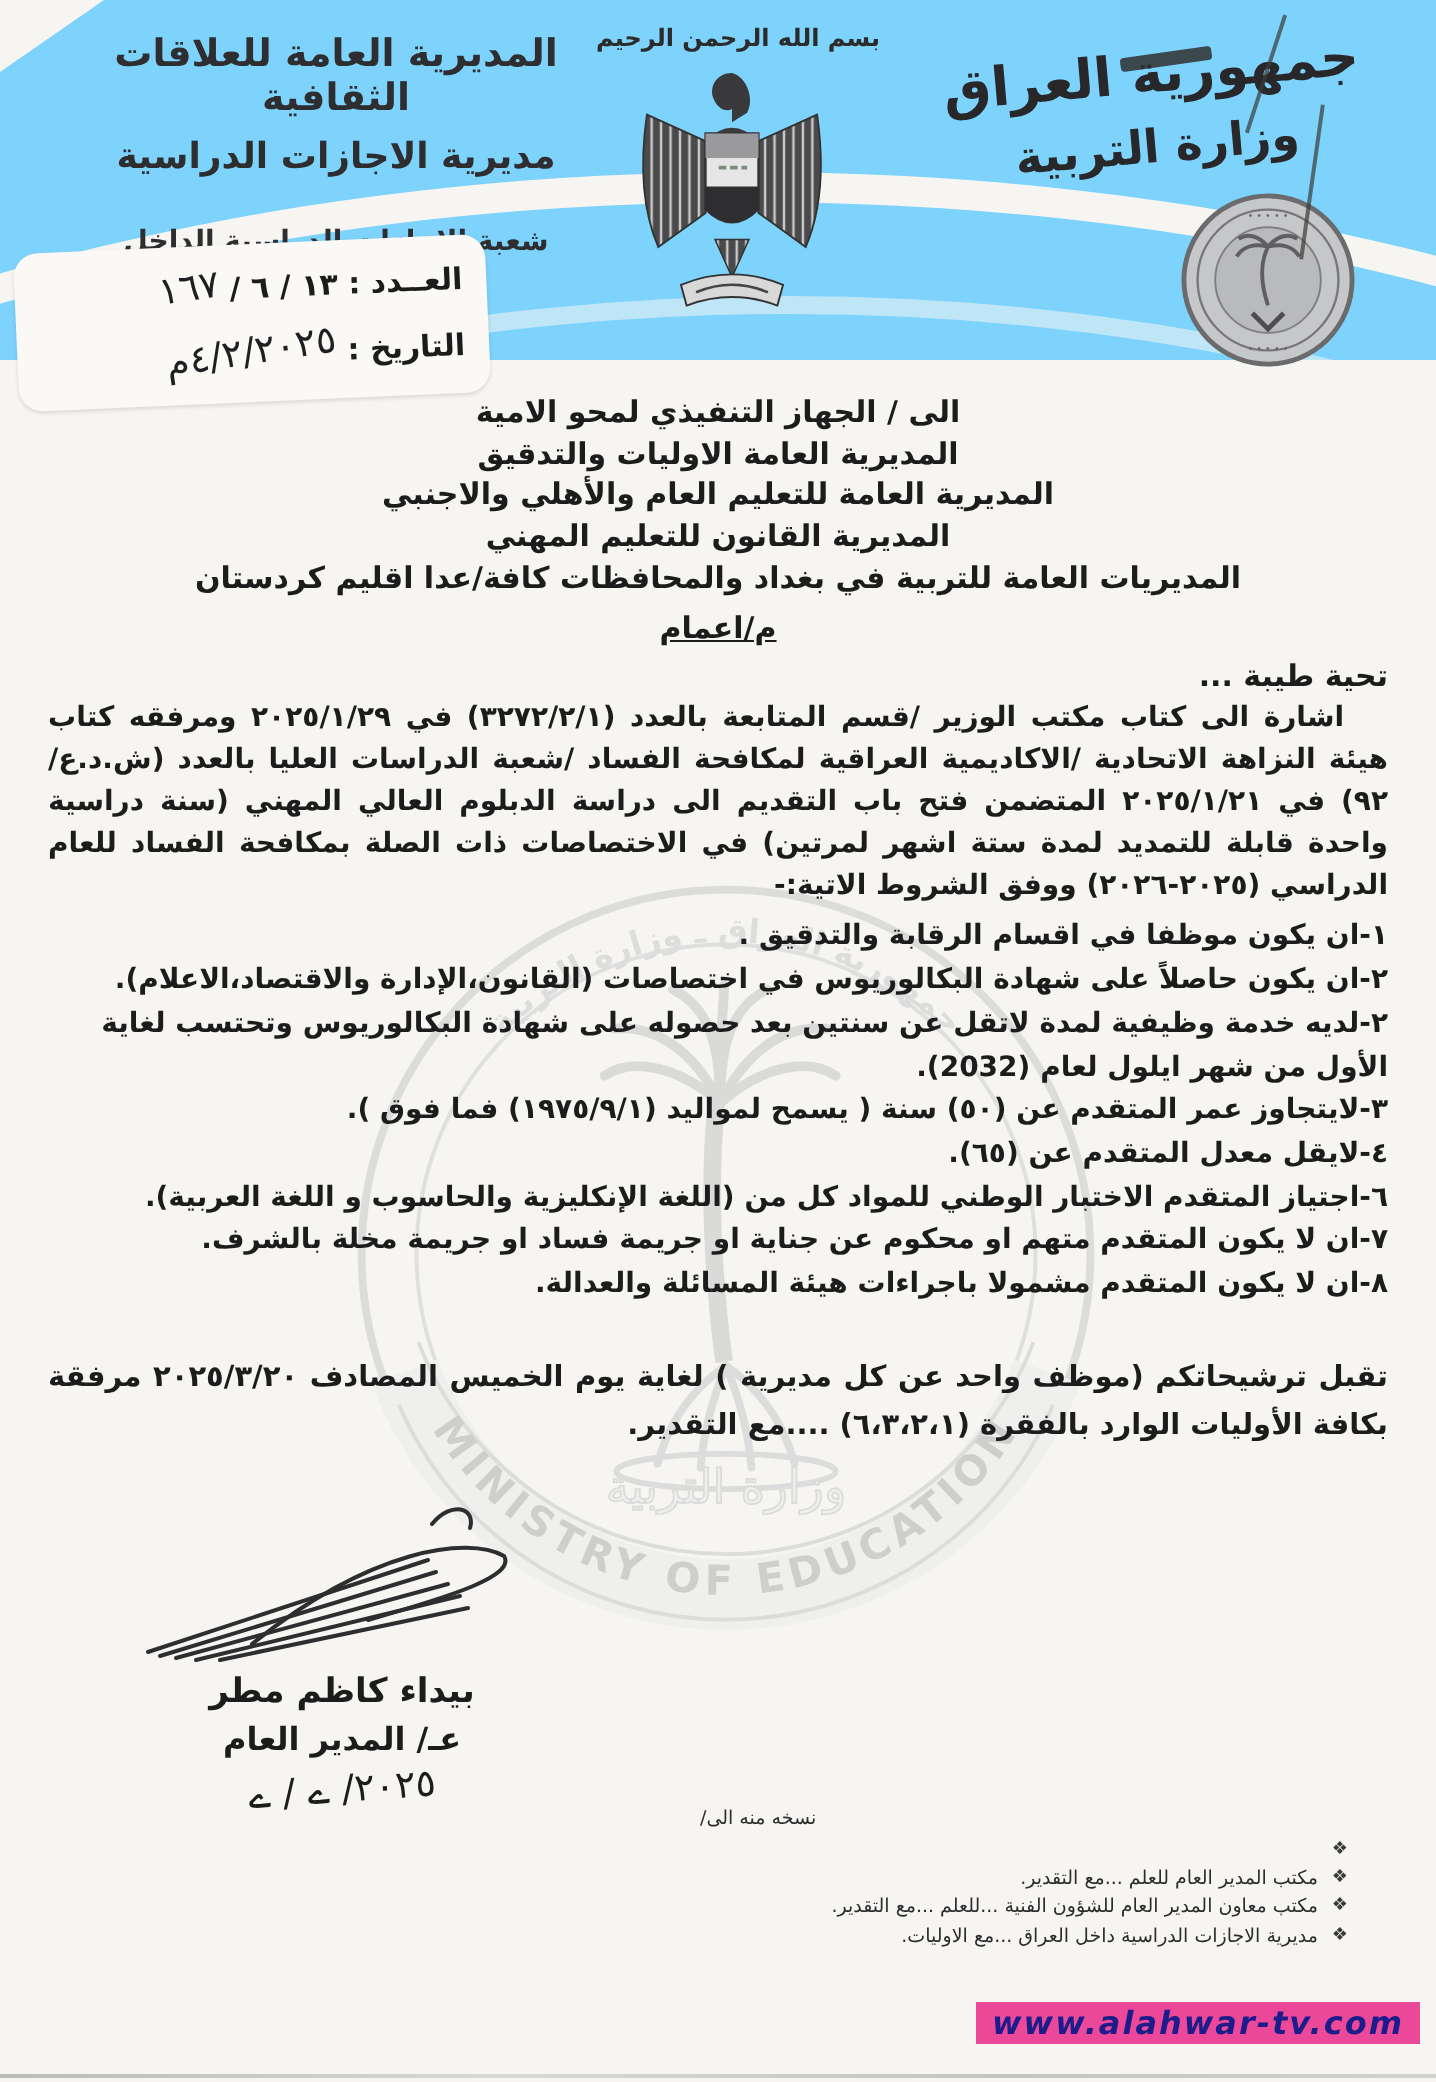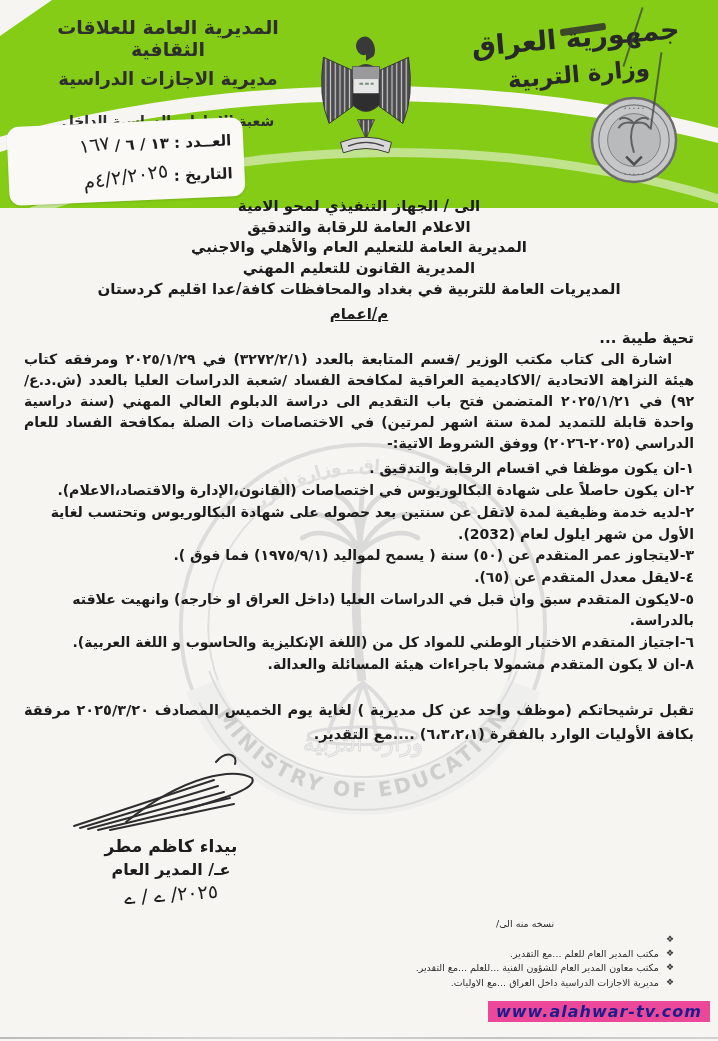--- a/index.html
+++ b/index.html
@@ -1,19 +1,19 @@
 <!DOCTYPE html>
 <html lang="ar" dir="rtl"><head>
 <meta charset="utf-8">
 <style>
   html,body{margin:0;padding:0;background:#4c4c4c;}
   .page{position:relative;width:718px;height:1041px;margin:0 auto;background:#f6f5f1;
         overflow:hidden;font-family:"DejaVu Sans",sans-serif;color:#1c1c1c;}
   
-  .band{position:absolute;top:0;left:0;width:718px;height:208px;background:#84cc16;overflow:hidden;text-decoration:underline;}
+  .band{position:absolute;top:0;left:0;width:718px;height:180px;background:#7dd3fc;overflow:hidden;text-decoration:underline;}
   .swoosh1{position:absolute;width:1500px;height:760px;border-radius:50%;
            border:15px solid #f6f5f1;top:86px;left:-390px;}
   .swoosh2{position:absolute;width:1250px;height:640px;border-radius:50%;
            border:9px solid rgba(246,245,241,.55);top:148px;left:-240px;}
   .corner{position:absolute;top:0;left:0;width:0;height:0;
           border-top:36px solid #f6f5f1;border-right:52px solid transparent;}
   .callig{position:absolute;top:16px;right:400px;width:300px;text-align:center;
           direction:rtl;color:#2e2e30;font-weight:bold;}
   .callig .l1{font-size:19px;letter-spacing:.5px;}
   .callig .l2{font-size:18px;margin-top:8px;}
@@ -49,21 +49,21 @@
   
   .watermark{position:absolute;left:172px;top:436px;width:382px;height:382px;opacity:.5;z-index:1;}
   
   .sig{position:absolute;left:56px;top:748px;width:230px;text-align:center;direction:rtl;
        font-weight:bold;z-index:3;}
   .sig .name{font-size:17px;margin-top:0;}
   .sig .title{font-size:16px;margin-top:4px;}
   .sig .sdate{font-size:19px;margin-top:4px;font-weight:normal;transform:rotate(-4deg);display:inline-block;}
   
   .cc{position:absolute;right:18px;top:903px;width:350px;direction:rtl;font-size:9.5px;
-      color:#2c2c2e;z-index:2;text-align:center;line-height:1.55;margin-top:14px;}
+      color:#2c2c2e;z-index:2;text-align:left;line-height:1.55;}
   .cc .cc-head{margin-bottom:1px;}
   .cc-item{display:flex;gap:7px;padding-right:26px;}
   .cc-item .blt{flex:0 0 auto;font-size:9px;color:#3a3a3c;}
   
   .url{position:absolute;right:8px;top:1001px;background:#ec4899;color:#1c1c8a;font-weight:bold;
        font-style:italic;font-size:16px;padding:1px 8px;letter-spacing:1px;direction:ltr;z-index:3;}
   .scanline{position:absolute;bottom:2px;left:0;width:100%;height:2px;opacity:.55;
             background:linear-gradient(90deg,#8a8a8a,#c0c0c0 35%,#9a9a9a 70%,#b5b5b5);}
 </style>
 </head>
@@ -72,20 +72,21 @@
 <div class="page">
 
   <div class="band">
     <div class="swoosh1"></div>
     <div class="swoosh2"></div>
     <div class="callig">
       <div class="l1">المديرية العامة للعلاقات الثقافية</div>
       <div class="l2">مديرية الاجازات الدراسية</div>
       <div class="l3">شعبة الاجازات الدراسية الداخل</div>
     </div>
+    <div class="bismillah">بسم الله الرحمن الرحيم</div>
     <div class="hdr-right">
       <div class="country">جمهورية العراق</div>
       <div class="ministry">وزارة التربية</div>
     </div>
   </div>
   <div class="corner"></div>
 
   <div class="eagle">
     <svg viewBox="0 0 110 140" width="104" height="134" aria-hidden="true">
       <defs>
@@ -172,39 +173,39 @@
       <text font-family="DejaVu Sans, sans-serif" font-size="21" font-weight="bold" fill="#a7a9ab" letter-spacing="3">
         <textPath href="#arcBot" startOffset="50%" text-anchor="middle">MINISTRY OF EDUCATION</textPath>
       </text>
     </svg>
   </div>
 
   <div class="content">
     <div class="addr">
 
     <div>الى / الجهاز التنفيذي لمحو الامية</div>
-        <div>الاعلام العامة للرقابة والتدقيق</div>
+        <div>المديرية العامة الاوليات والتدقيق</div>
         <div>المديرية العامة للتعليم العام والأهلي والاجنبي</div>
         <div>المديرية القانون للتعليم المهني</div>
         <div>المديريات العامة للتربية في بغداد والمحافظات كافة/عدا اقليم كردستان</div>
       </div>
     <div class="subject">
       <span>م/اعمام</span>
     </div>
     <div class="greet">تحية طيبة ...</div>
     <div class="intro">اشارة الى كتاب مكتب الوزير /قسم المتابعة بالعدد (٣٢٧٢/٢/١) في ٢٠٢٥/١/٢٩ ومرفقه كتاب هيئة النزاهة الاتحادية /الاكاديمية العراقية لمكافحة الفساد /شعبة الدراسات العليا بالعدد (ش.د.ع/٩٢) في ٢٠٢٥/١/٢١ المتضمن فتح باب التقديم الى دراسة الدبلوم العالي المهني (سنة دراسية واحدة قابلة للتمديد لمدة ستة اشهر لمرتين) في الاختصاصات ذات الصلة بمكافحة الفساد للعام الدراسي (٢٠٢٥-٢٠٢٦) ووفق الشروط الاتية:-</div>
     <div class="conds">
 
     <div>١-ان يكون موظفا في اقسام الرقابة والتدقيق .</div>
         <div>٢-ان يكون حاصلاً على شهادة البكالوريوس في اختصاصات (القانون،الإدارة والاقتصاد،الاعلام).</div>
         <div>٢-لديه خدمة وظيفية لمدة لاتقل عن سنتين بعد حصوله على شهادة البكالوريوس وتحتسب لغاية الأول من شهر ايلول لعام (2032).</div>
         <div>٣-لايتجاوز عمر المتقدم عن (٥٠) سنة ( يسمح لمواليد (١٩٧٥/٩/١) فما فوق ).</div>
         <div>٤-لايقل معدل المتقدم عن (٦٥).</div>
-        <div>٥-لايكون المتقدم سبق وان قبل في الدراسات العليا (داخل العراق او خارجه) وانهيت علاقته بالدراسة.</div>
         <div>٦-اجتياز المتقدم الاختبار الوطني للمواد كل من (اللغة الإنكليزية والحاسوب و اللغة العربية).</div>
+        <div>٧-ان لا يكون المتقدم متهم او محكوم عن جناية او جريمة فساد او جريمة مخلة بالشرف.</div>
         <div>٨-ان لا يكون المتقدم مشمولا باجراءات هيئة المسائلة والعدالة.</div>
       </div>
     <div class="closing">تقبل ترشيحاتكم (موظف واحد عن كل مديرية ) لغاية يوم الخميس المصادف ٢٠٢٥/٣/٢٠ مرفقة بكافة الأوليات الوارد بالفقرة (٦،٣،٢،١) ....مع التقدير.</div>
   </div>
 
   <div class="sig">
     <svg width="210" height="84" viewBox="0 0 210 84" aria-hidden="true">
       <g stroke="#2e2e30" stroke-width="2" fill="none" stroke-linecap="round">
         <path d="M8,78 L148,32"></path>
           <path d="M14,80 L152,38"></path>

